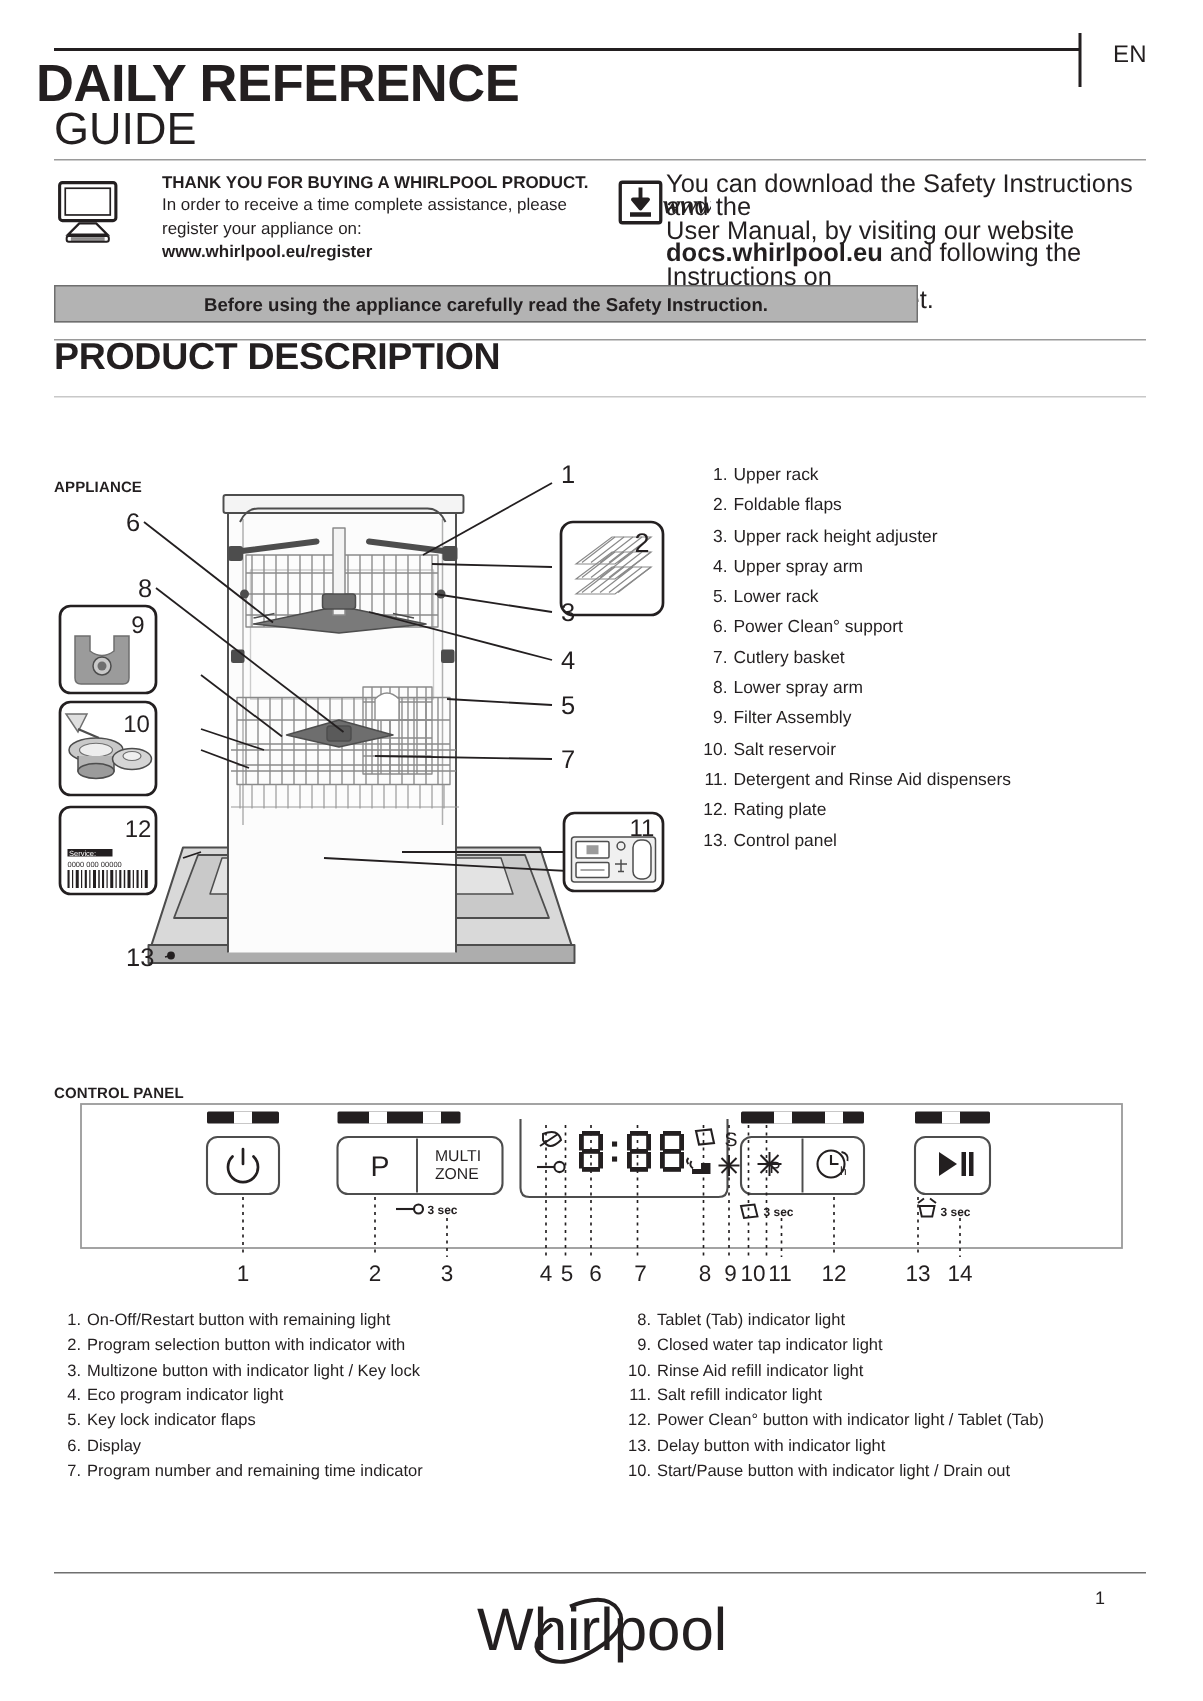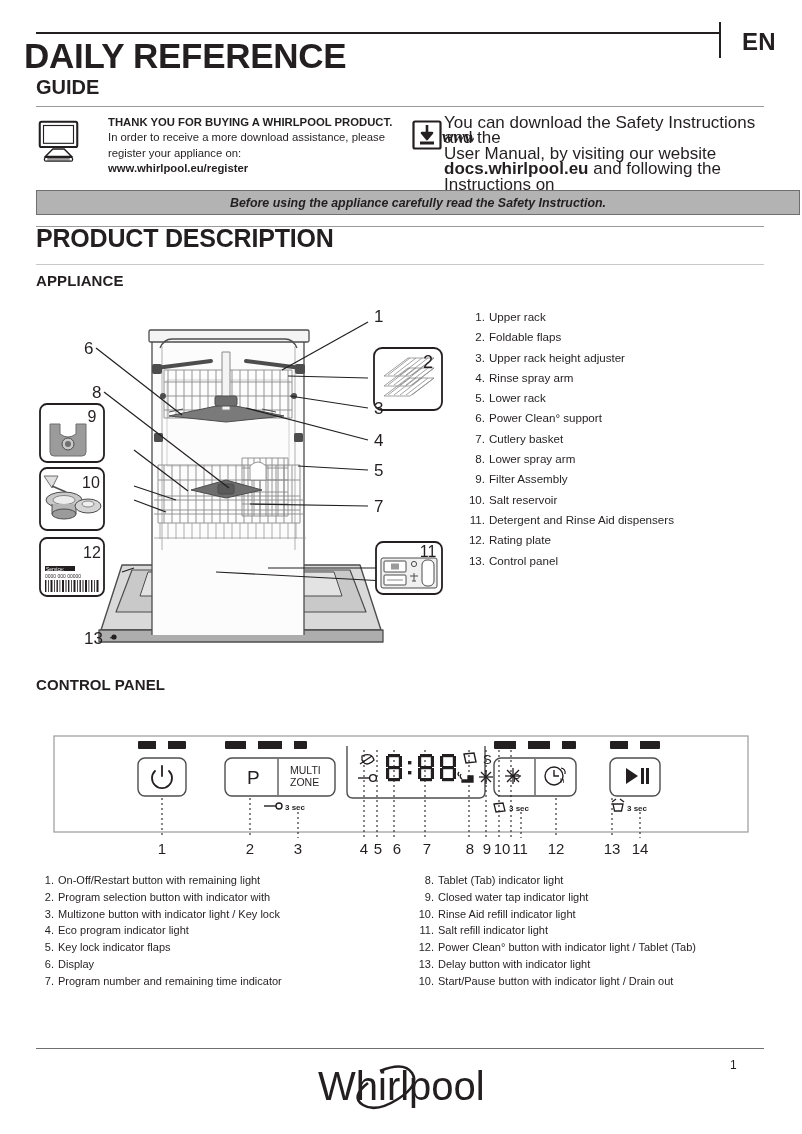--- a/index.html
+++ b/index.html
@@ -28,36 +28,36 @@
   }
   .hdr-vrule {
     position: absolute;
     left: 719px; top: 22px;
     width: 2px; height: 36px;
     background: #231f20;
   }
   .lang {
     position: absolute;
     left: 742px; top: 28px;
-    font-size: 24px; font-weight: bold;
+    font-size: 16px; font-weight: normal;
     letter-spacing: 0.2px;
   }
   .title-main {
     position: absolute;
     left: 24px; top: 38px;
     font-size: 35px;
     font-weight: bold;
     letter-spacing: -0.3px;
     line-height: 36px;
   }
   .title-sub {
     position: absolute;
     left: 36px; top: 70px;
-    font-size: 20px;
-    font-weight: 700;
+    font-size: 30px;
+    font-weight: 400;
     line-height: 34px;
   }
   .hdr-rule2 {
     position: absolute;
     left: 36px; top: 106px;
     width: 728px; height: 1px;
     background: #9a9a9a;
   }
 
   
@@ -81,30 +81,29 @@
     font-size: 11.3px;
     line-height: 15.4px;
   }
   .intro-text .b { font-weight: bold; }
   .intro-right .intro-text { margin-left: 32px; font-size: 17px; }
 
   
   .banner {
     position: absolute;
     left: 36px; top: 190px;
-    width: 764px; height: 25px;
+    width: 576px; height: 25px;
     background: #b3b3b3;
     border: 1px solid #6f6f6f;
     box-sizing: border-box;
     display: flex;
     align-items: center;
     justify-content: center;
     font-size: 12.4px;
     font-weight: bold;
-    font-style: italic;
   }
   .banner-rule {
     position: absolute;
     left: 36px; top: 226px;
     width: 728px; height: 1px;
     background: #9a9a9a;
   }
 
   
   .h1 {
@@ -115,23 +114,24 @@
     letter-spacing: -0.2px;
   }
   .h1-rule {
     position: absolute;
     left: 36px; top: 264px;
     width: 728px; height: 1px;
     background: #c8c8c8;
   }
   .h2 {
     position: absolute;
-    font-size: 15px;
+    font-size: 10px;
     font-weight: bold;
     letter-spacing: 0.1px;
+    margin-top: 48px;
   }
   .h2-appliance { left: 36px; top: 272px; }
   .h2-control   { left: 36px; top: 676px; }
 
   
   .fig-appliance {
     position: absolute;
     left: 36px; top: 300px;
     width: 410px; height: 350px;
   }
@@ -216,21 +216,21 @@
     <svg class="intro-icon" viewBox="0 0 48 48">
       <rect x="4" y="4" width="40" height="27" rx="2" fill="none" stroke="#231f20" stroke-width="2.2"></rect>
       <rect x="8" y="8" width="32" height="19" fill="none" stroke="#231f20" stroke-width="1.2"></rect>
       <path d="M18 33 L10 41 L38 41 L30 33 Z" fill="none" stroke="#231f20" stroke-width="1.6"></path>
       <rect x="9" y="42" width="30" height="4" rx="1.6" fill="none" stroke="#231f20" stroke-width="1.4"></rect>
       <line x1="12" y1="43.4" x2="36" y2="43.4" stroke="#231f20" stroke-width="0.7"></line>
       <line x1="12" y1="44.8" x2="36" y2="44.8" stroke="#231f20" stroke-width="0.7"></line>
     </svg>
     <div class="intro-text">
       <div class="b">THANK YOU FOR BUYING A WHIRLPOOL PRODUCT.</div>
-      <div>In order to receive a more download  assistance,  please</div>
+      <div>In order to receive a time complete  assistance,  please</div>
       <div>register your appliance on:</div>
       <div class="b">www.whirlpool.eu/register</div>
     </div>
   </div>
 
   <div class="intro-right">
     <svg class="intro-icon" style="width:62px;height:30px;top:5px" viewBox="0 0 62 30">
       <rect x="1.5" y="1.5" width="27" height="27" rx="1.5" fill="none" stroke="#231f20" stroke-width="2.2"></rect>
       <path d="M15 5 L15 15 M10 13 L15 19 L20 13 Z" fill="#231f20" stroke="#231f20" stroke-width="2.6" stroke-linejoin="round"></path>
       <rect x="8" y="21.5" width="14" height="3" fill="#231f20"></rect>
@@ -421,21 +421,21 @@
       <text x="56" y="98">8</text>
       <text x="48" y="344">13</text>
     </g>
   </svg>
 
   <div class="part-list">
     <ul>
       <li><span class="num">1.</span><span>Upper rack</span></li>
       <li><span class="num">2.</span><span>Foldable flaps</span></li>
       <li><span class="num">3.</span><span>Upper rack height adjuster</span></li>
-      <li><span class="num">4.</span><span>Rinse spray arm</span></li>
+      <li><span class="num">4.</span><span>Upper spray arm</span></li>
       <li><span class="num">5.</span><span>Lower rack</span></li>
       <li><span class="num">6.</span><span>Power Clean° support</span></li>
       <li><span class="num">7.</span><span>Cutlery basket</span></li>
       <li><span class="num">8.</span><span>Lower spray arm</span></li>
       <li><span class="num">9.</span><span>Filter Assembly</span></li>
       <li><span class="num">10.</span><span>Salt reservoir</span></li>
       <li><span class="num">11.</span><span>Detergent and Rinse Aid dispensers</span></li>
       <li><span class="num">12.</span><span>Rating plate</span></li>
       <li><span class="num">13.</span><span>Control panel</span></li>
     </ul>

